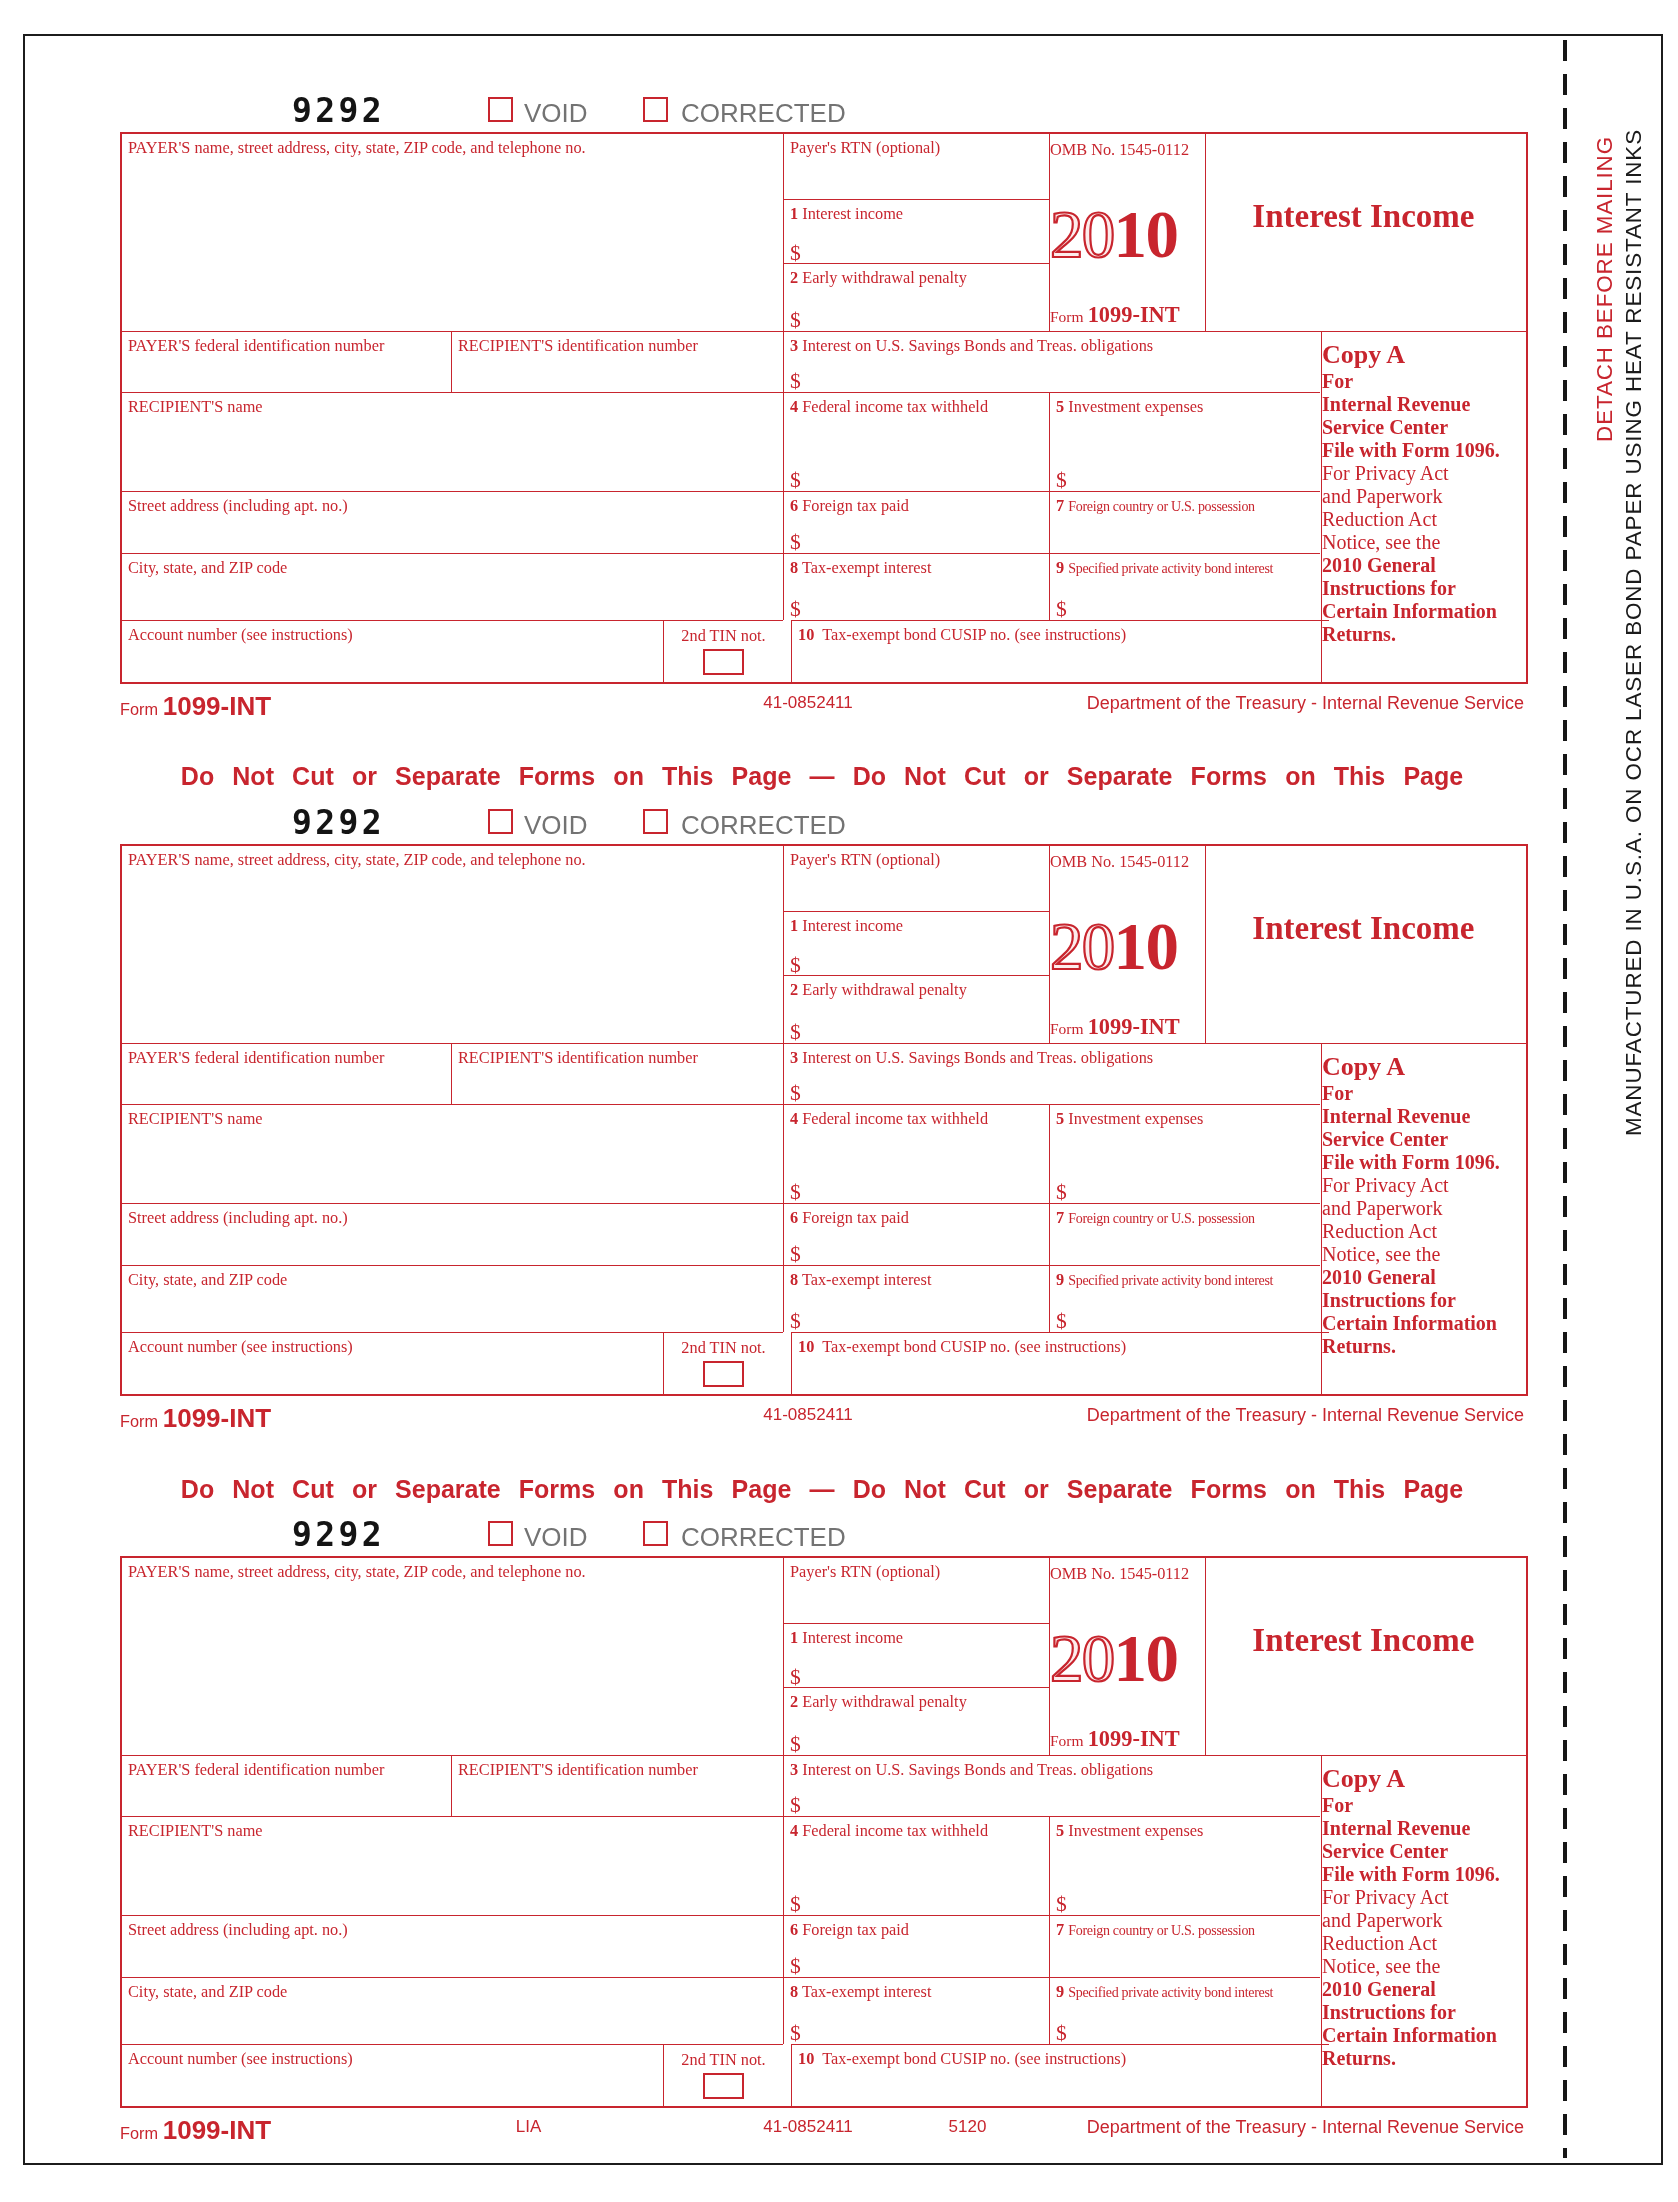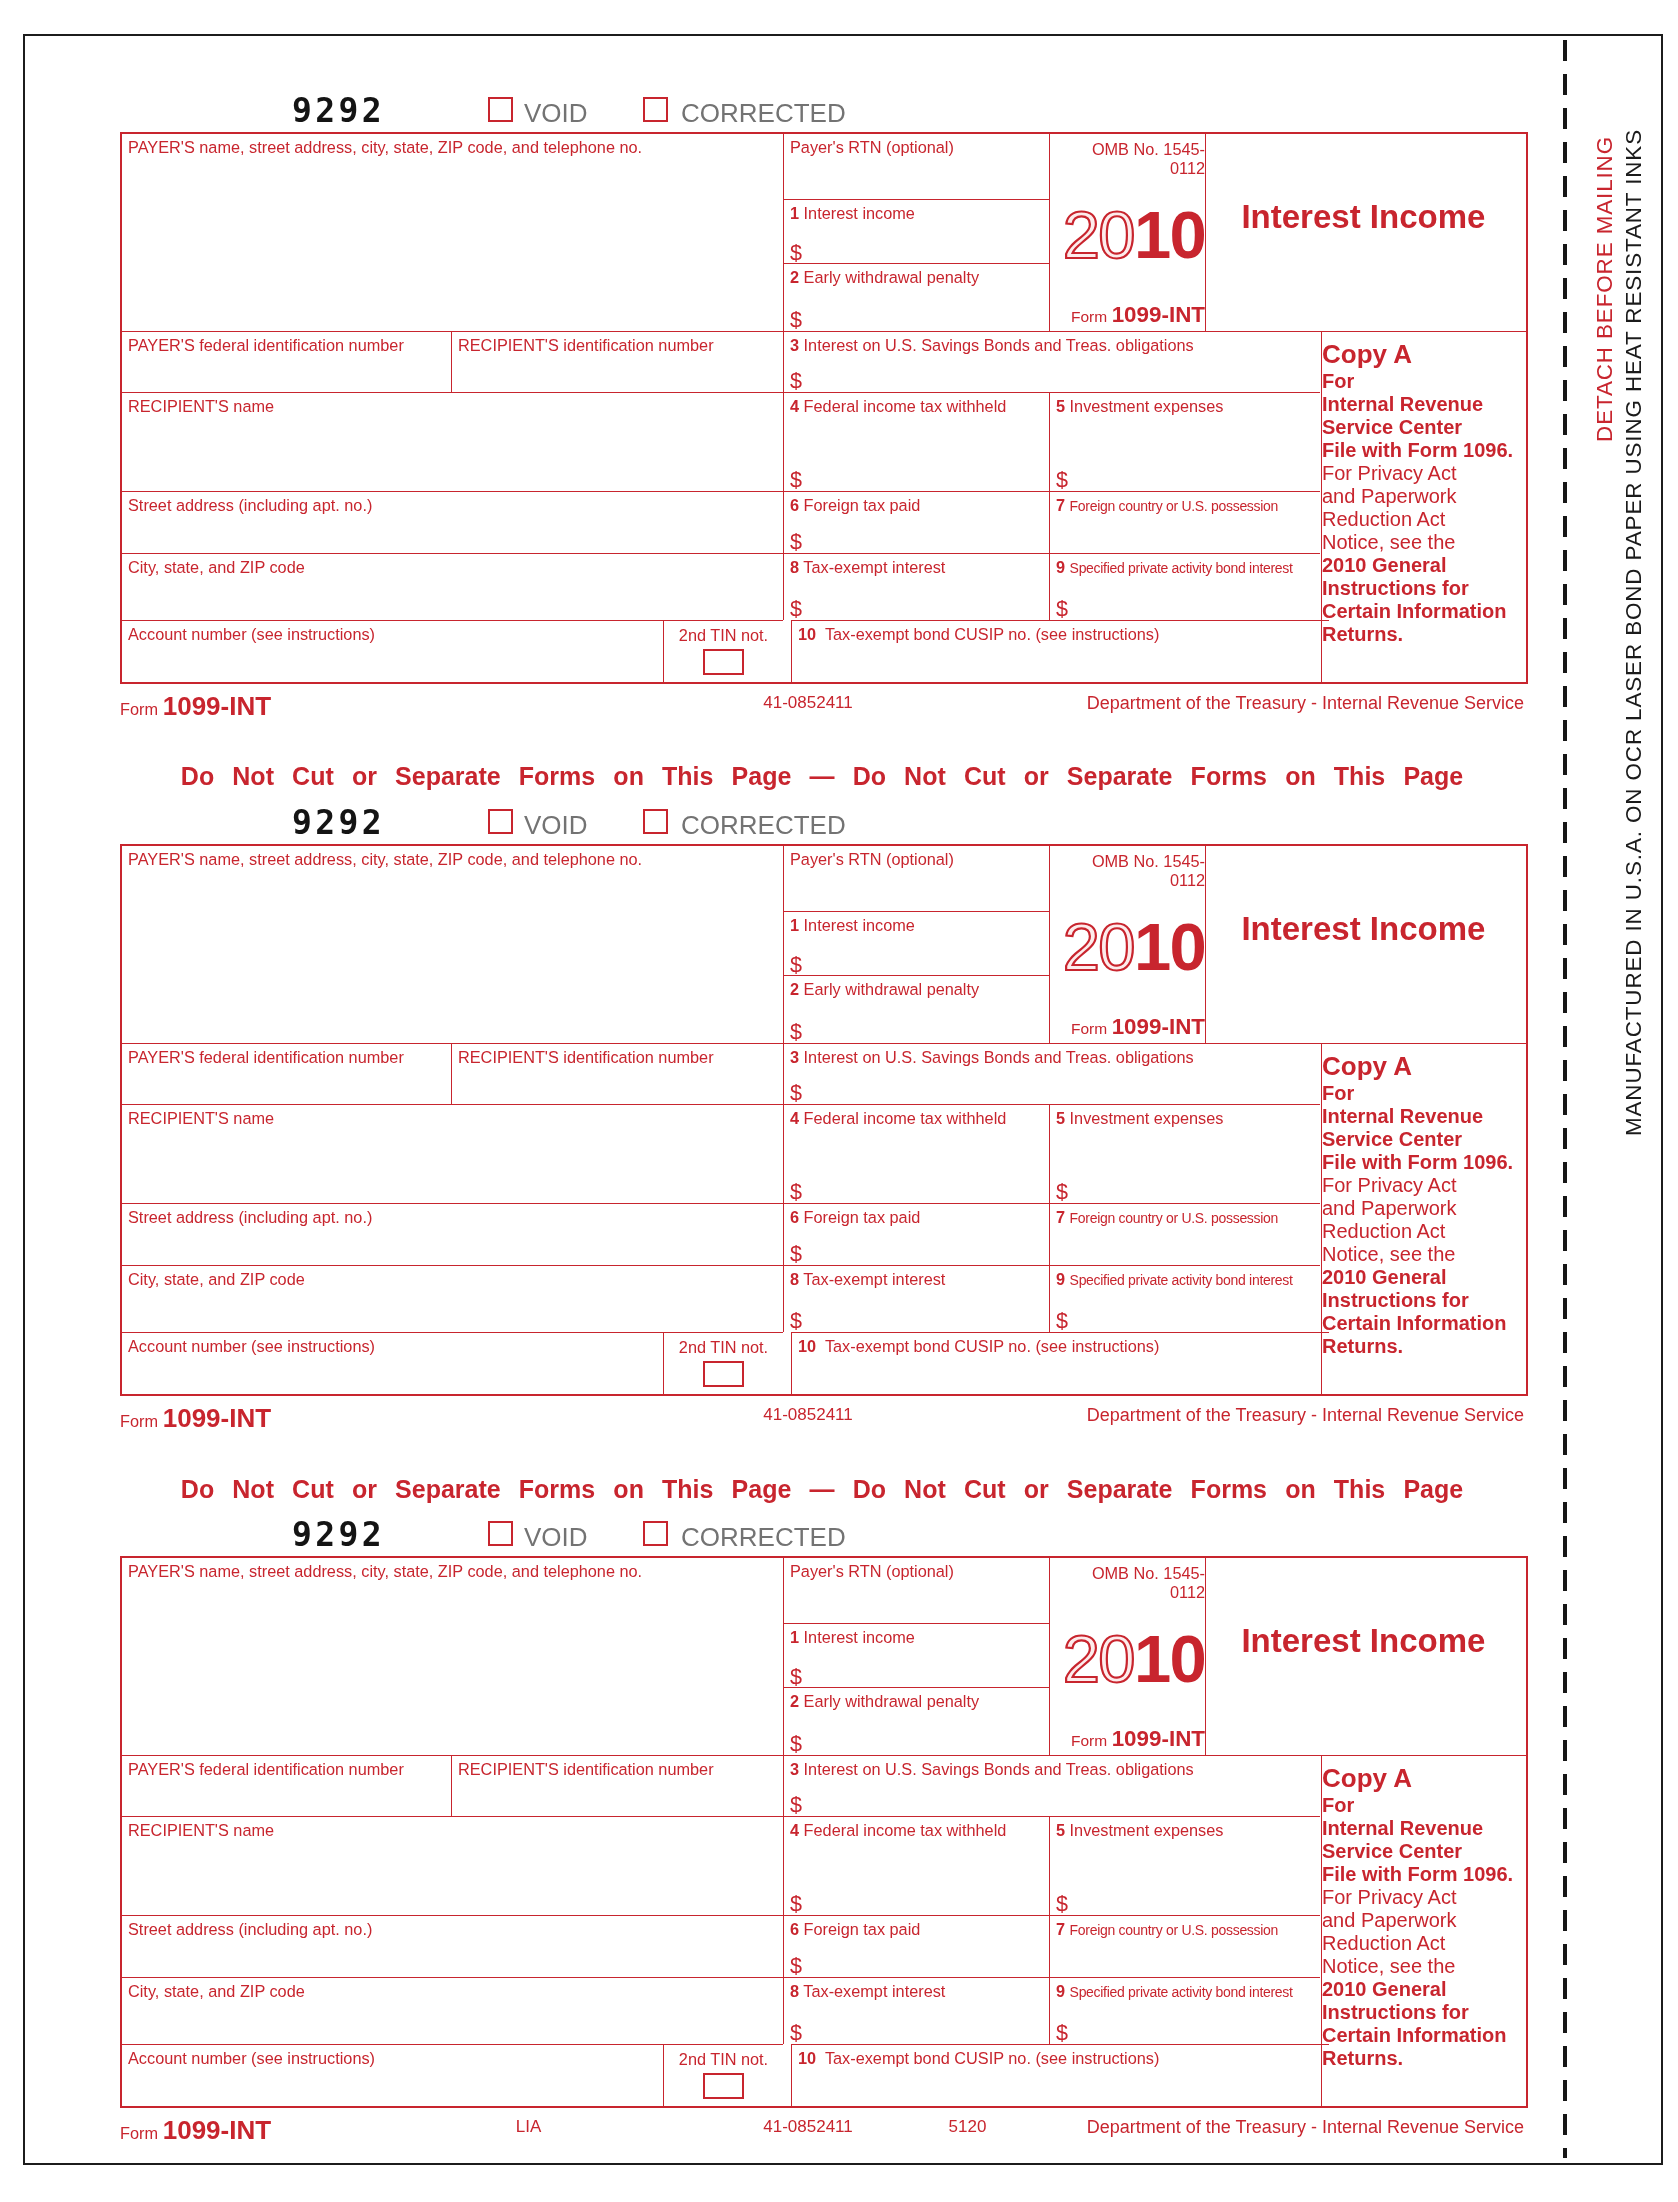--- a/index.html
+++ b/index.html
@@ -31,34 +31,34 @@
   .ocr-code { position:absolute; left:172px; top:1.7px; font-family:"DejaVu Sans Mono", monospace;
               font-weight:bold; font-size:33px; letter-spacing:3.4px; color:#141414; }
   .chk { position:absolute; top:7.7px; width:25px; height:25px; border:2.6px solid #c8252e;
          background:#fff; box-sizing:border-box; }
   .chk-void { left:368px; } .chk-corr { left:523px; }
   .chk-label { position:absolute; top:8.6px; font-size:26px; color:#737373; }
   .lbl-void { left:404px; } .lbl-corr { left:561px; }
 
   
   .grid { position:relative; width:1404px; height:548px; border:2.6px solid #c8252e;
-          box-sizing:content-box; }
+          box-sizing:content-box;font-family:Liberation Serif, serif; }
   .cell { position:absolute; box-sizing:border-box; font-size:16.3px; line-height:19px; }
   .cell .pad { display:block; padding:4.3px 6px; }
   .bt { border-top:1.7px solid #c8252e; } .bl { border-left:1.7px solid #c8252e; }
   .br { border-right:1.7px solid #c8252e; }
   .bnum { font-weight:bold; }
   .dollar { position:absolute; left:6px; bottom:0.9px; font-size:21.5px; }
   .cond { font-size:14px; letter-spacing:-0.3px; }
 
   .c-payer     { left:0;      top:0;     width:661px; height:197px; }
   .c-rtn       { left:661px;  top:0;     width:267px; height:65px; }
   .c-b1        { left:661px;  top:65px;  width:267px; height:65px; }
   .c-b2        { left:661px;  top:129px; width:267px; height:68px; }
-  .c-omb       { left:927px; top:0;     width:157px; height:197px; text-align:right;padding-left:40px; }
+  .c-omb       { left:927px; top:0;     width:157px; height:197px; text-align:left; }
   .c-title     { left:1084px; top:0;     width:320px; height:197px; }
   .c-fedid     { left:0;      top:197px; width:329px; height:61px; }
   .c-recipid   { left:329px;  top:197px; width:332px; height:61px; }
   .c-b3        { left:661px;  top:197px; width:538px; height:61px; }
   .c-copya     { left:1199px; top:197px; width:206px; height:351px; }
   .c-recipname { left:0;      top:258px; width:661px; height:99px; }
   .c-b4        { left:661px;  top:258px; width:267px; height:99px; }
   .c-b5        { left:927px; top:258px; width:271px; height:99px; }
   .c-street    { left:0;      top:357px; width:661px; height:62px; }
   .c-b6        { left:661px;  top:357px; width:267px; height:62px; }

